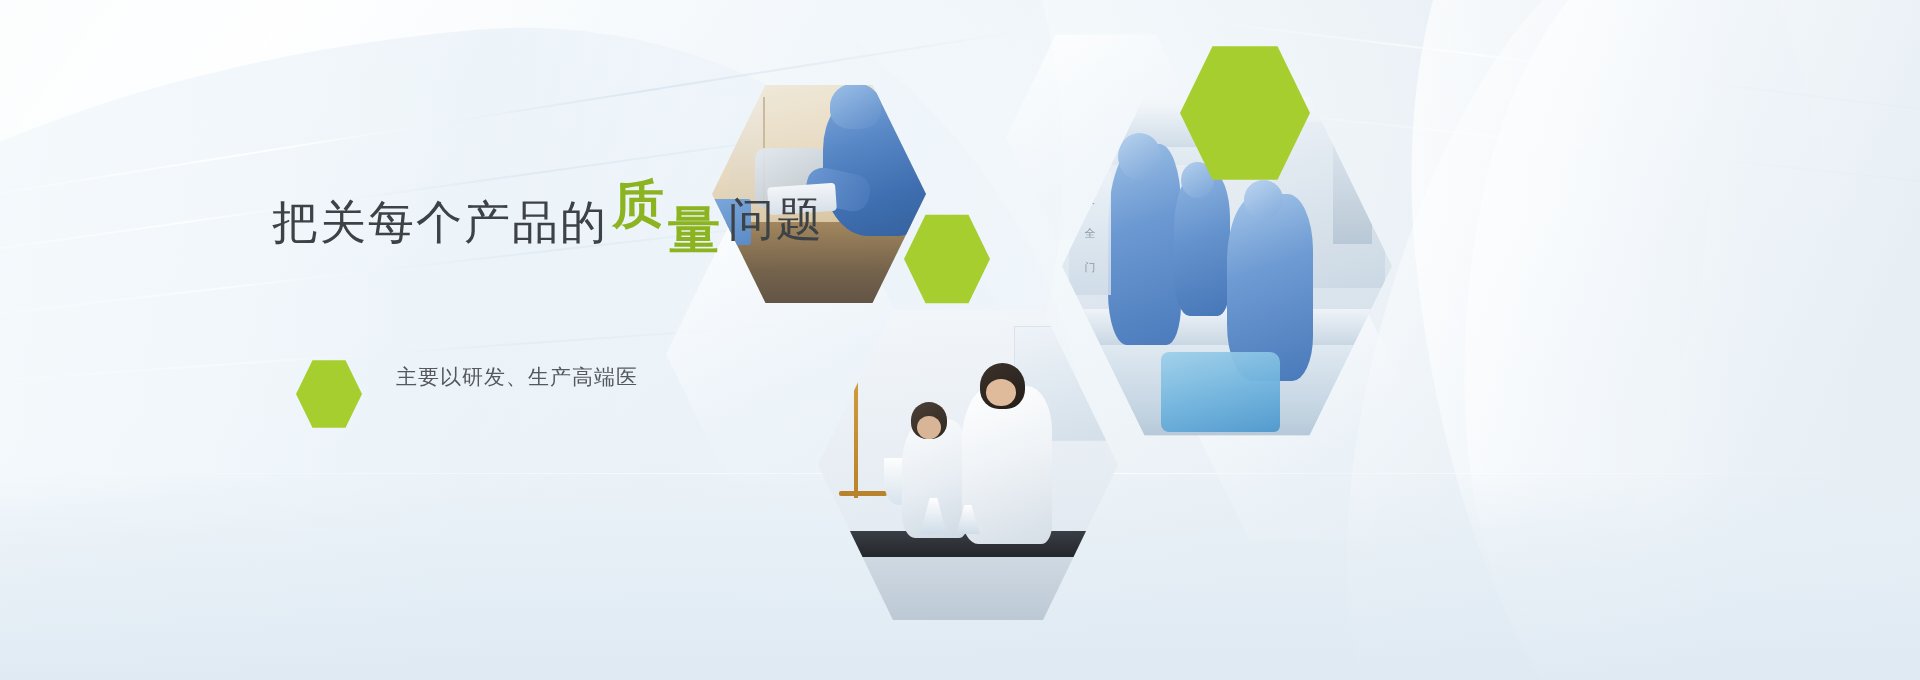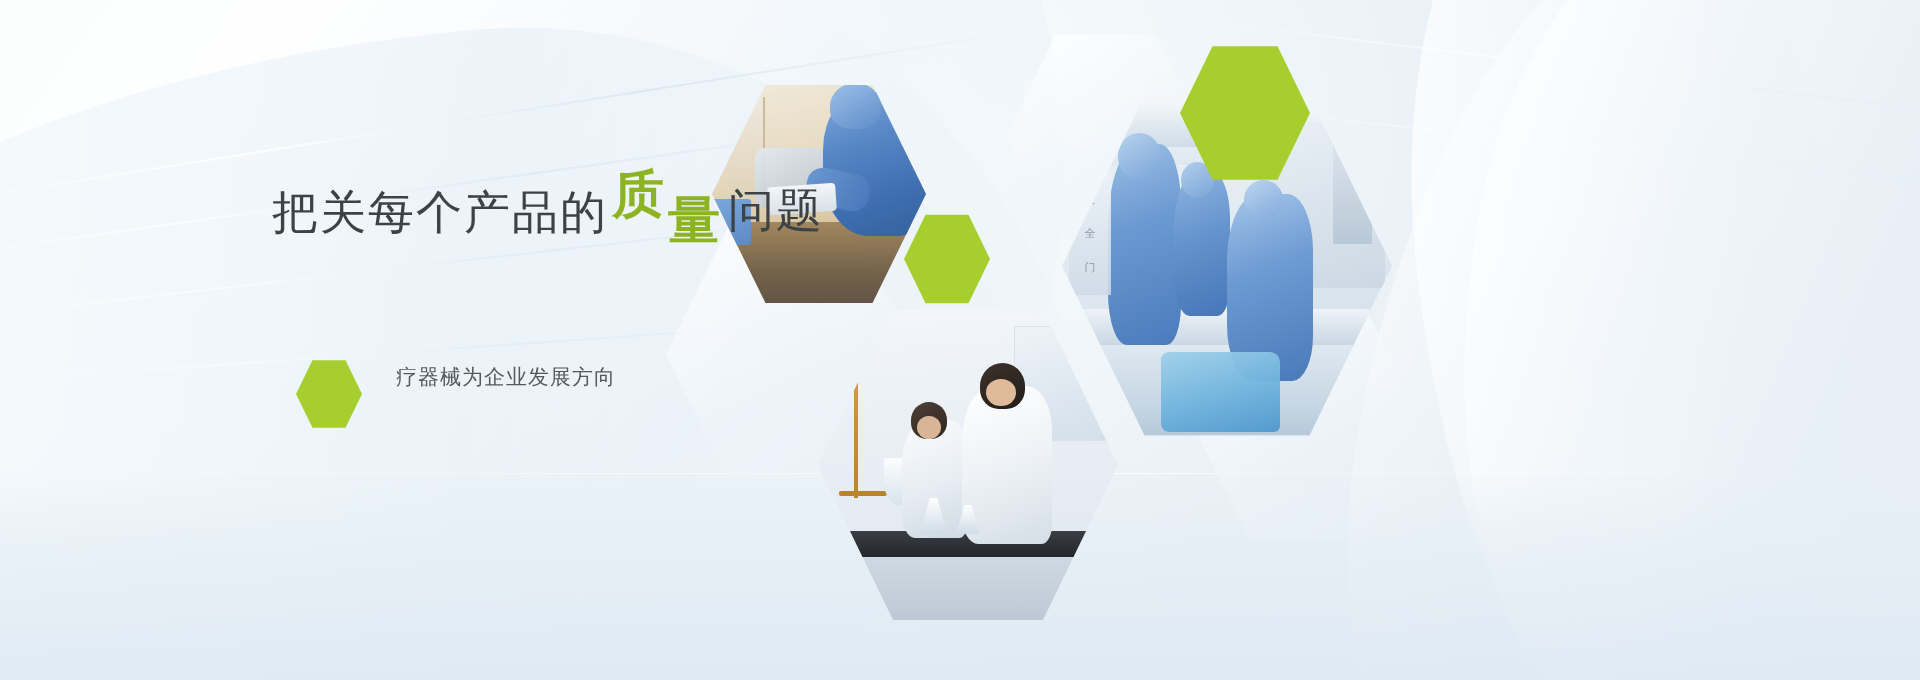--- a/index.html
+++ b/index.html
@@ -139,35 +139,35 @@
   #hexGhost3{left:1192px;top:298px;width:230px;height:250px;}
   #hexGreen1{left:1180px;top:42px;width:130px;height:142px;}
   #hexGreen2{left:904px;top:212px;width:86px;height:94px;}
 
   
   #hexGreenSub{left:296px;top:358px;width:66px;height:72px;}
 
   
   #copy{position:absolute;left:0;top:0;width:760px;height:680px;}
   .line1{
-    position:absolute;left:272px;top:186px;
+    position:absolute;left:272px;top:196px;
     font-size:46px;line-height:52px;letter-spacing:2px;
     color:#3d4246;font-weight:400;white-space:nowrap;
     display:flex;align-items:flex-end;
   }
   .line1 .dark{font-size:46px;color:#3d4246;}
   .line1 .accent-hi{
     color:#8cb420;font-weight:700;font-size:52px;
     position:relative;top:-18px;margin:0 1px 0 4px;
   }
   .line1 .accent-lo{
     color:#8cb420;font-weight:700;font-size:52px;
     position:relative;top:8px;margin:0 6px 0 1px;
   }
-  .line1 .tail{font-size:46px;color:#3d4246;position:relative;top:-2px;}
+  .line1 .tail{font-size:46px;color:#3d4246;position:relative;top:-2px;font-family:Liberation Serif, serif;}
 
   .line2{
     position:absolute;left:286px;top:250px;
     font-size:44px;line-height:54px;letter-spacing:3px;
     color:#2a2e31;font-weight:700;white-space:nowrap;
   }
   .line2 .gap{display:inline-block;width:18px;}
 
   .subtitle{
     position:absolute;left:396px;top:360px;
@@ -267,17 +267,17 @@
 
     <div class="line1">
       <span class="dark">把关每个产品的</span>
       <span class="accent-hi">质</span>
       <span class="accent-lo">量</span>
       <span class="tail">问题</span>
     </div>
 
 
     <div class="subtitle">
-      <span class="srow">疗器械为企业发展方向</span>
+      <span class="srow">主要以研发、生产高端医</span>
     </div>
 
   </div>
 </div>
 
 </body></html>

